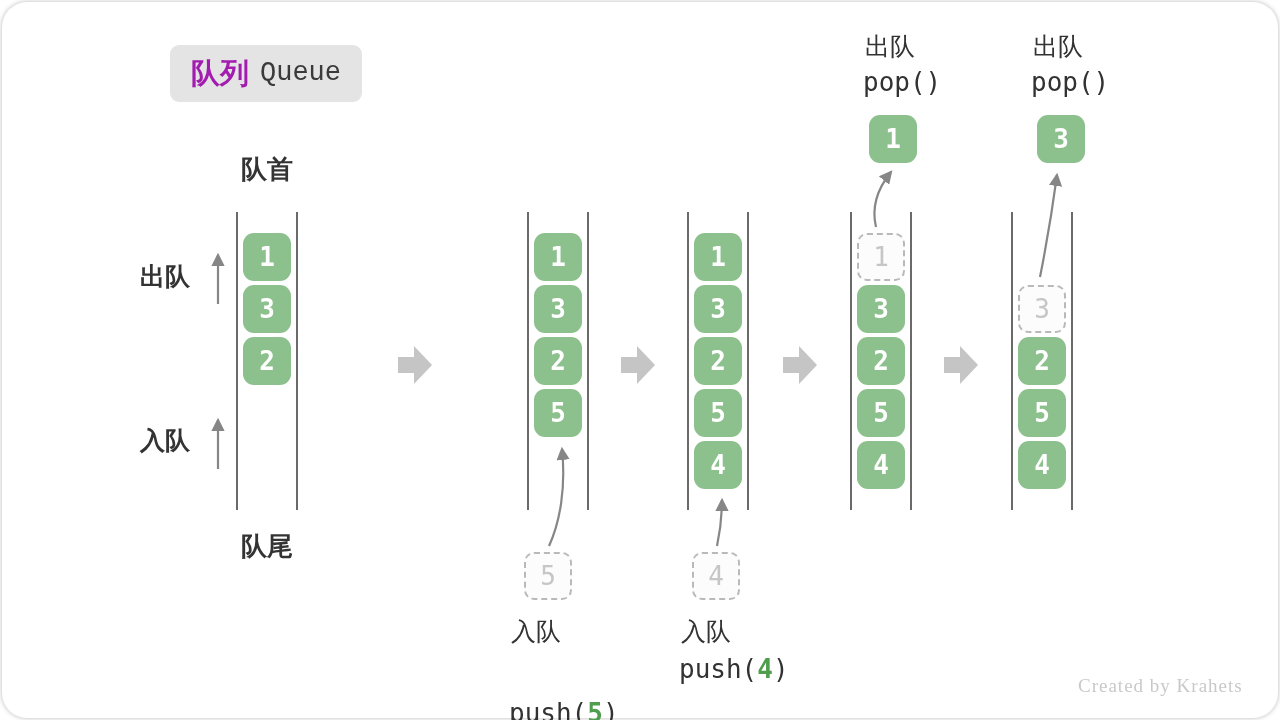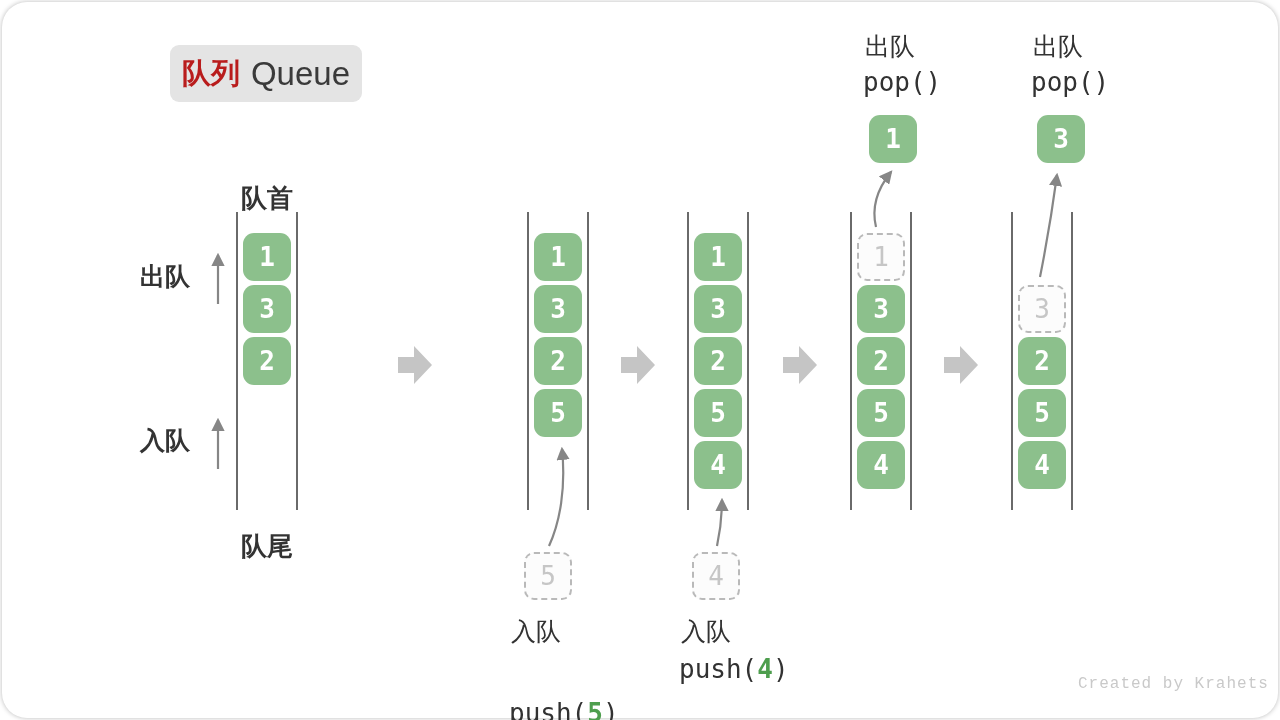--- a/index.html
+++ b/index.html
@@ -23,22 +23,22 @@
     position:absolute;inset:2px;background:#ffffff;border-radius:25px;
     box-shadow:0 0 5px rgba(0,0,0,0.28);
   }
   .abs{position:absolute;}
   svg.overlay{position:absolute;left:0;top:0;width:1280px;height:720px;pointer-events:none;}
 
   .title-badge{
     left:170px;top:45px;width:192px;height:57px;background:var(--badge-bg);
     border-radius:9px;display:flex;align-items:center;justify-content:center;gap:11px;
   }
-  .title-zh{font-size:29px;font-weight:700;color:#b91c1c;line-height:1;}
-  .title-en{font-family:Liberation Sans, sans-serif;font-size:33px;color:#3a3a3a;line-height:1;}
+  .title-zh{font-size:29px;font-weight:700;color:#a21caf;line-height:1;}
+  .title-en{font-family:Liberation Mono, monospace;font-size:27px;color:#3a3a3a;line-height:1;}
 
   .zh-label{color:var(--ink);font-weight:700;font-size:26px;line-height:1.1;white-space:nowrap;}
   .zh-action{color:var(--ink);font-weight:400;font-size:25px;line-height:1.1;white-space:nowrap;}
   .code{
     font-family:"DejaVu Sans Mono","Liberation Mono",monospace;
     font-size:26px;color:#323232;line-height:1.1;white-space:nowrap;
   }
   .code .arg{color:var(--code-green);font-weight:700;}
 
   .cell{
@@ -47,22 +47,22 @@
     font-family:"DejaVu Sans Mono","Liberation Mono",monospace;
     font-size:26px;font-weight:700;color:#ffffff;
   }
   .ghost{
     width:48px;height:48px;background:#fcfcfc;border:2px dashed #b9b9b9;border-radius:10px;
     display:flex;align-items:center;justify-content:center;
     font-family:"DejaVu Sans Mono","Liberation Mono",monospace;
     font-size:26px;color:var(--ghost-gray);
   }
   .watermark{
-    font-family:Liberation Mono, monospace;
-    font-size:16px;color:var(--watermark-gray);letter-spacing:1px;white-space:nowrap;
+    font-family:Liberation Serif, serif;
+    font-size:19px;color:var(--watermark-gray);letter-spacing:1px;white-space:nowrap;
   }
   .ta-c{text-align:center;}
 </style>
 </head>
 <body>
 
 <div class="canvas">
   <div class="card"></div>
 
   <svg class="overlay">
@@ -100,21 +100,21 @@
       <path d="M 218 304 L 218 255"></path>
       <path d="M 218 469 L 218 420"></path>
     </g>
   </svg>
 
   <div class="abs title-badge">
     <span class="title-zh">队列</span>
     <span class="title-en">Queue</span>
   </div>
 
-  <div class="abs zh-label ta-c" style="left:227px;top:155px;width:80px;margin-top:29px;">队首</div>
+  <div class="abs zh-label ta-c" style="left:227px;top:155px;width:80px;">队首</div>
   <div class="abs zh-label ta-c" style="left:227px;top:532px;width:80px;">队尾</div>
   <div class="abs zh-label" style="left:140px;top:263px;font-size:25px;">出队</div>
   <div class="abs zh-label" style="left:140px;top:427px;font-size:25px;">入队</div>
 
   <div class="abs cell" style="left:243px;top:233px;">1</div>
   <div class="abs cell" style="left:243px;top:285px;">3</div>
   <div class="abs cell" style="left:243px;top:337px;">2</div>
 
   <div class="abs cell" style="left:534px;top:233px;">1</div>
   <div class="abs cell" style="left:534px;top:285px;">3</div>

